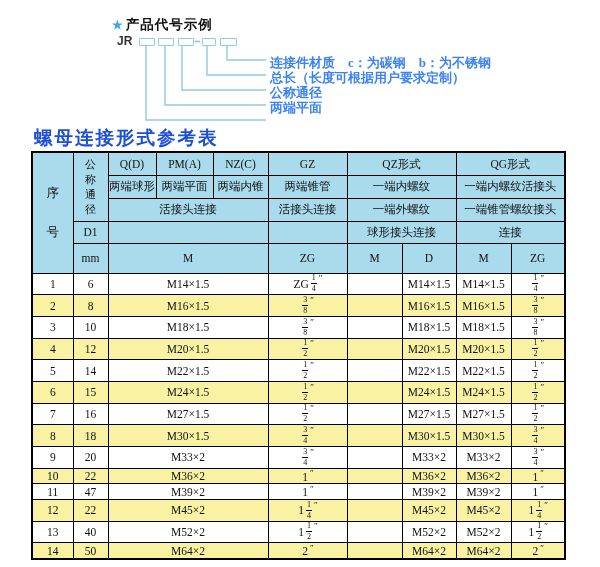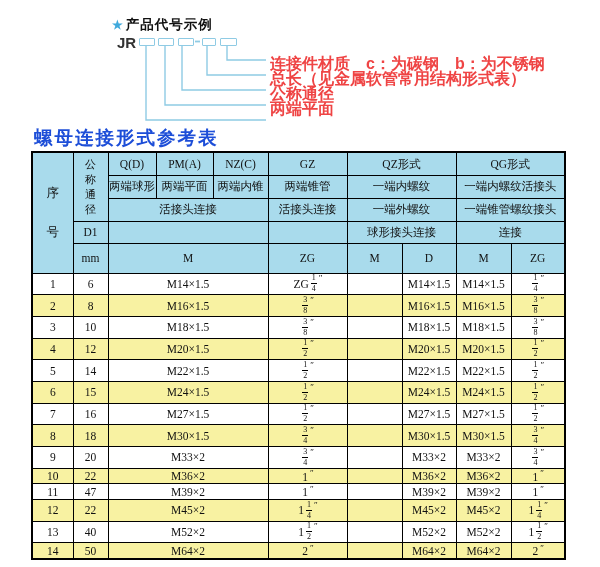--- a/index.html
+++ b/index.html
@@ -6,26 +6,26 @@
   body{
     width:600px;height:567px;position:relative;background:#ffffff;
     font-family:"Liberation Serif",serif;color:#111;overflow:hidden;
   }
   
   .diagram{position:absolute;left:0;top:0;width:600px;height:150px;}
   .star-line{position:absolute;left:112px;top:16px;font-family:"Liberation Sans",sans-serif;
     font-size:13.5px;font-weight:bold;letter-spacing:1px;white-space:nowrap;}
   .star{color:#3fa9dc;margin-right:2px;font-size:12px;}
   .jr{position:absolute;left:117px;top:34px;font-family:"Liberation Sans",sans-serif;
-    font-size:15px;font-weight:bold;color:#333;}
+    font-size:12px;font-weight:bold;color:#333;}
   .code-box{position:absolute;top:38px;height:6px;width:14px;border:1.6px solid #8fcbe4;
     border-radius:1px;background:#fff;}
   .connector-svg{position:absolute;left:0;top:0;width:600px;height:150px;}
-  .diagram-label{position:absolute;left:270px;font-family:Liberation Sans, sans-serif;
-    font-size:16px;font-weight:bold;white-space:nowrap;color:#ef4444;}
+  .diagram-label{position:absolute;left:270px;font-family:Liberation Serif, serif;
+    font-size:13px;font-weight:bold;white-space:nowrap;color:#3b82f6;}
   
   .tbl-title{position:absolute;left:34px;top:125px;font-size:18.5px;font-weight:bold;
     letter-spacing:2px;font-family:"Liberation Serif",serif;color:#1d4ed8;}
   table{position:absolute;left:31px;top:151px;border-collapse:collapse;table-layout:fixed;
     width:533px;height:409px;border:2px solid #000;}
   td{border:1px solid #000;text-align:center;vertical-align:middle;padding:0;overflow:hidden;
     font-size:11.5px;line-height:1.05;}
   thead td{background:#a9dbec;}
   .lat{font-family:"Liberation Serif",serif;}
   tbody tr.odd{background:#ffffff;}
@@ -58,21 +58,21 @@
   <div class="star-line">
     <span class="star">★</span><span>产品代号示例</span>
   </div>
   <span class="jr">JR</span>
   <span class="code-box" style="left:139px"></span>
   <span class="code-box" style="left:158px"></span>
   <span class="code-box" style="left:178px"></span>
   <span class="code-box" style="left:202px;width:12px"></span>
   <span class="code-box" style="left:220px;width:15px"></span>
   <div class="diagram-label" style="top:54px">连接件材质　c：为碳钢　b：为不锈钢</div>
-  <div class="diagram-label" style="top:69px">总长（见金属软管常用结构形式表）</div>
+  <div class="diagram-label" style="top:69px">总长（长度可根据用户要求定制）</div>
   <div class="diagram-label" style="top:84px">公称通径</div>
   <div class="diagram-label" style="top:99px">两端平面</div>
 </div>
 
 <div class="tbl-title">螺母连接形式参考表</div>
 
 <table>
   <colgroup>
     <col style="width:41px">
       <col style="width:35px">

